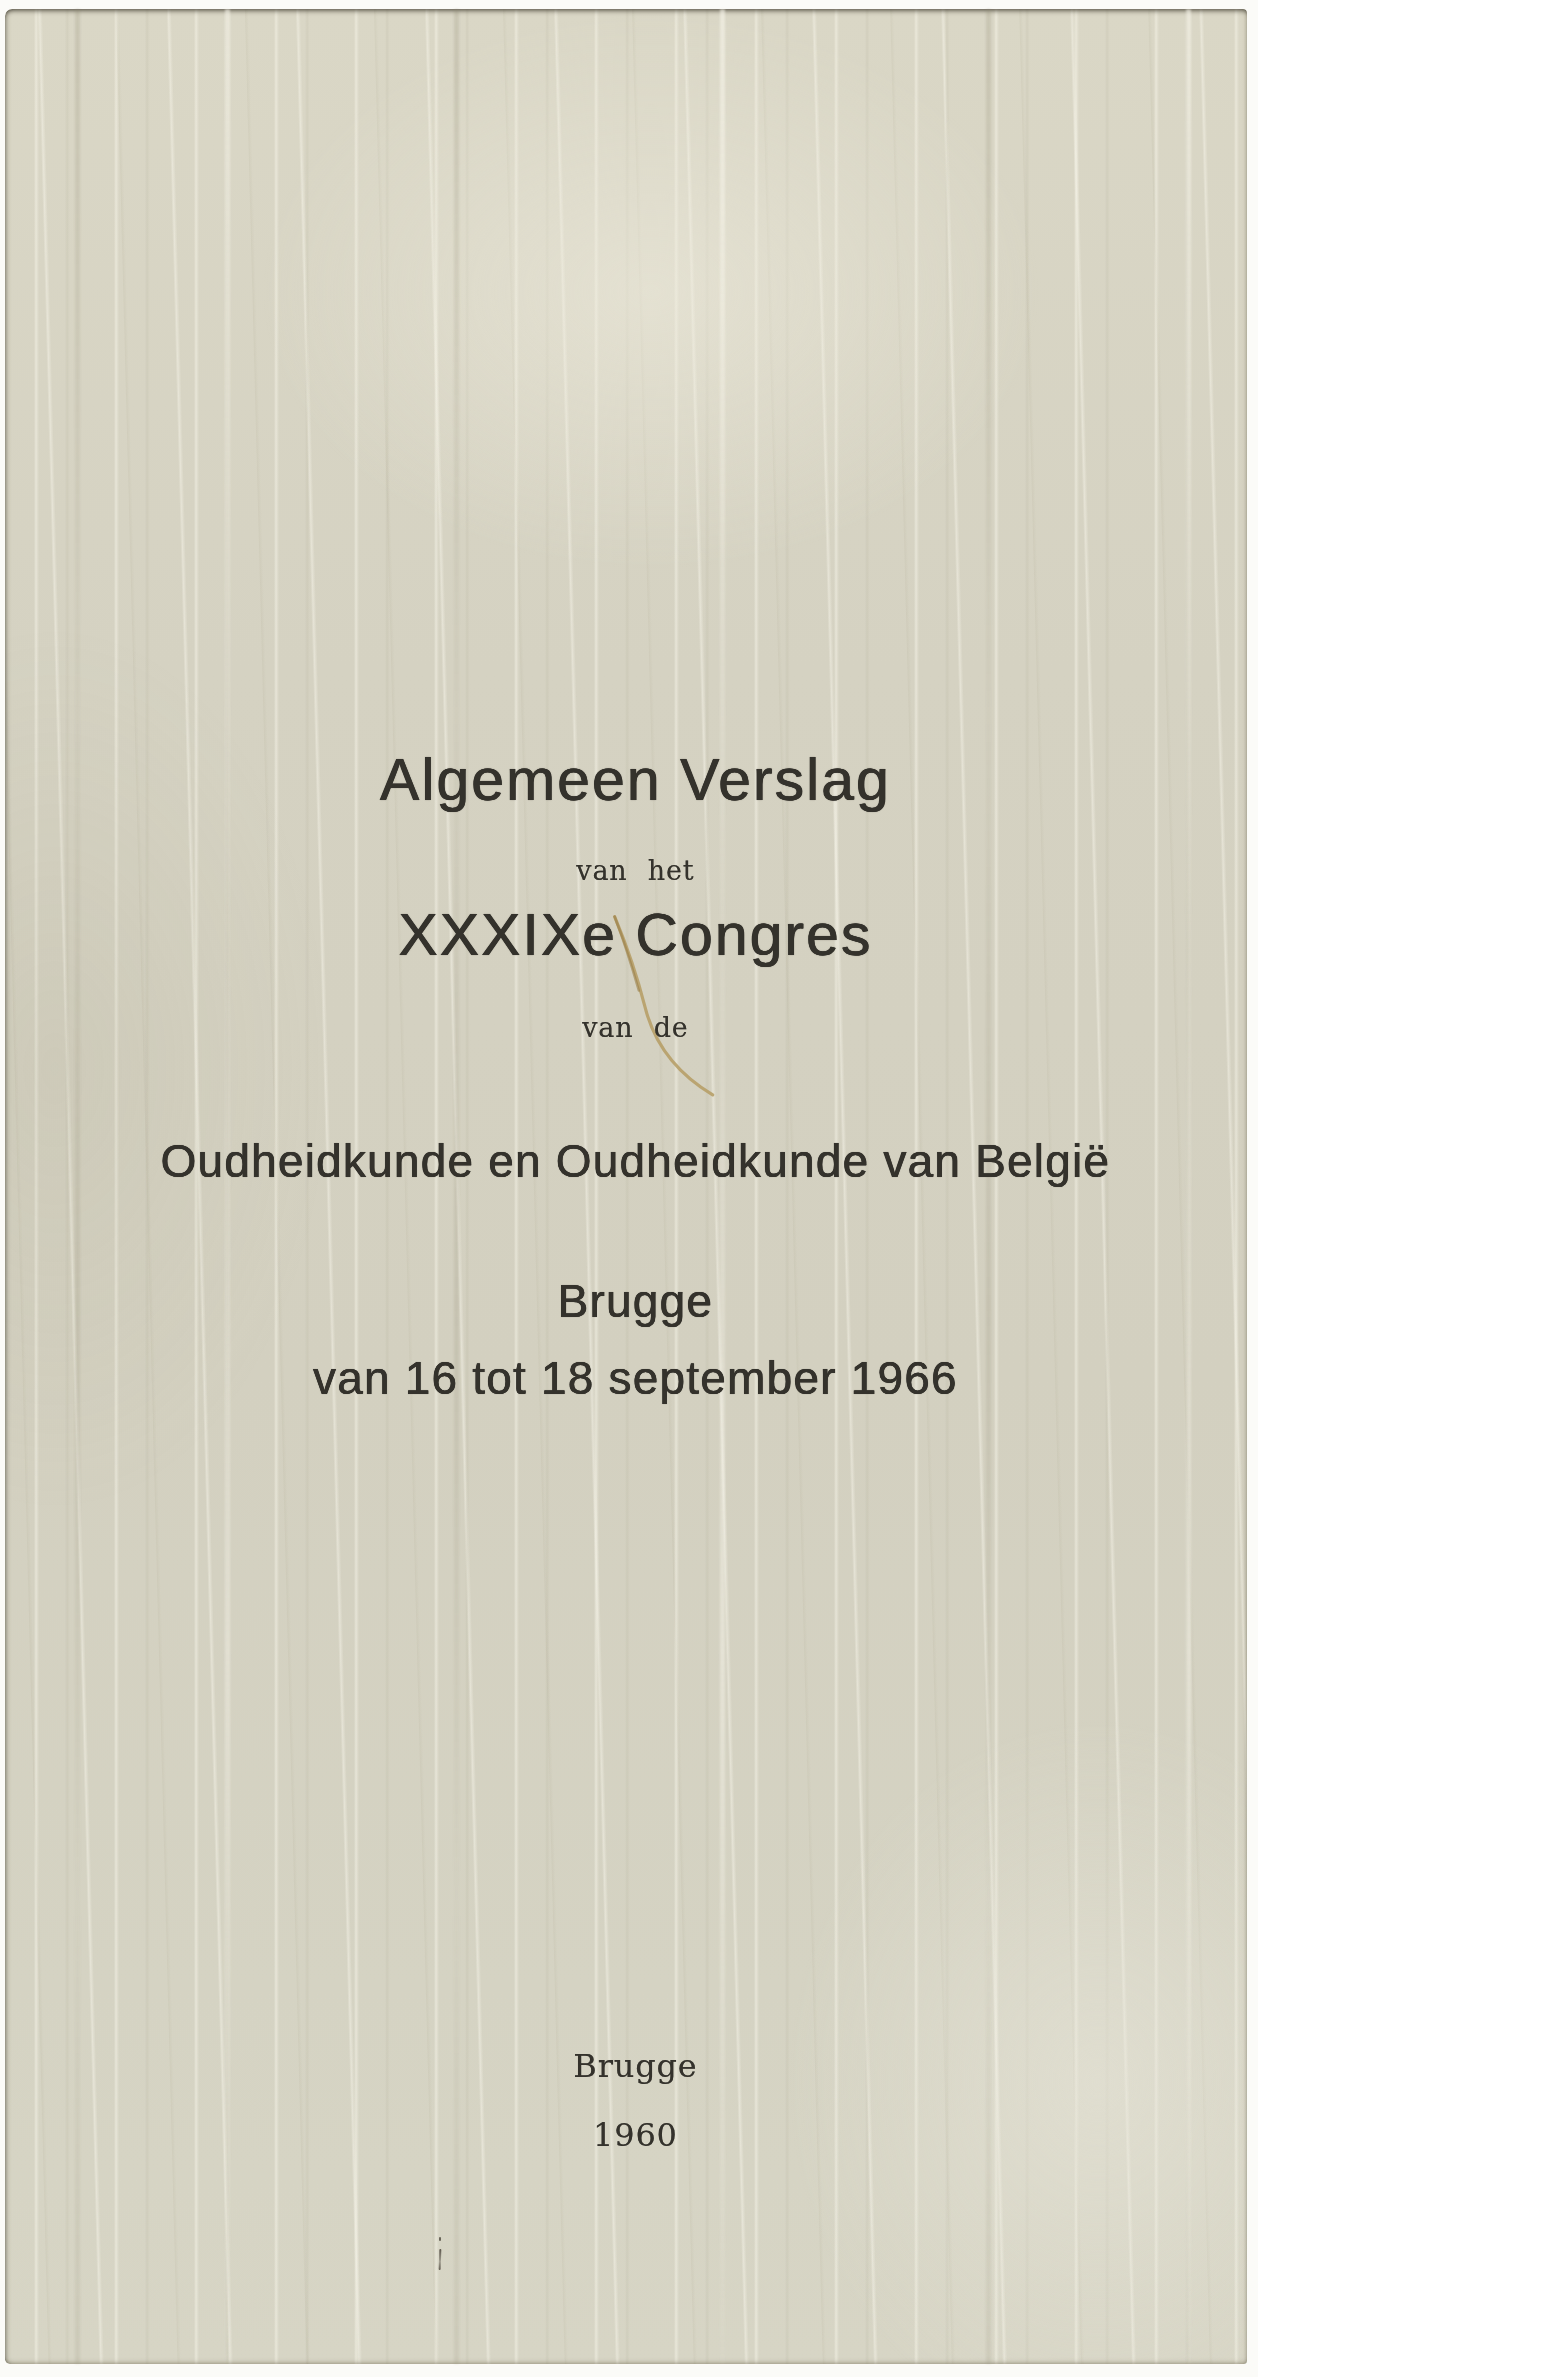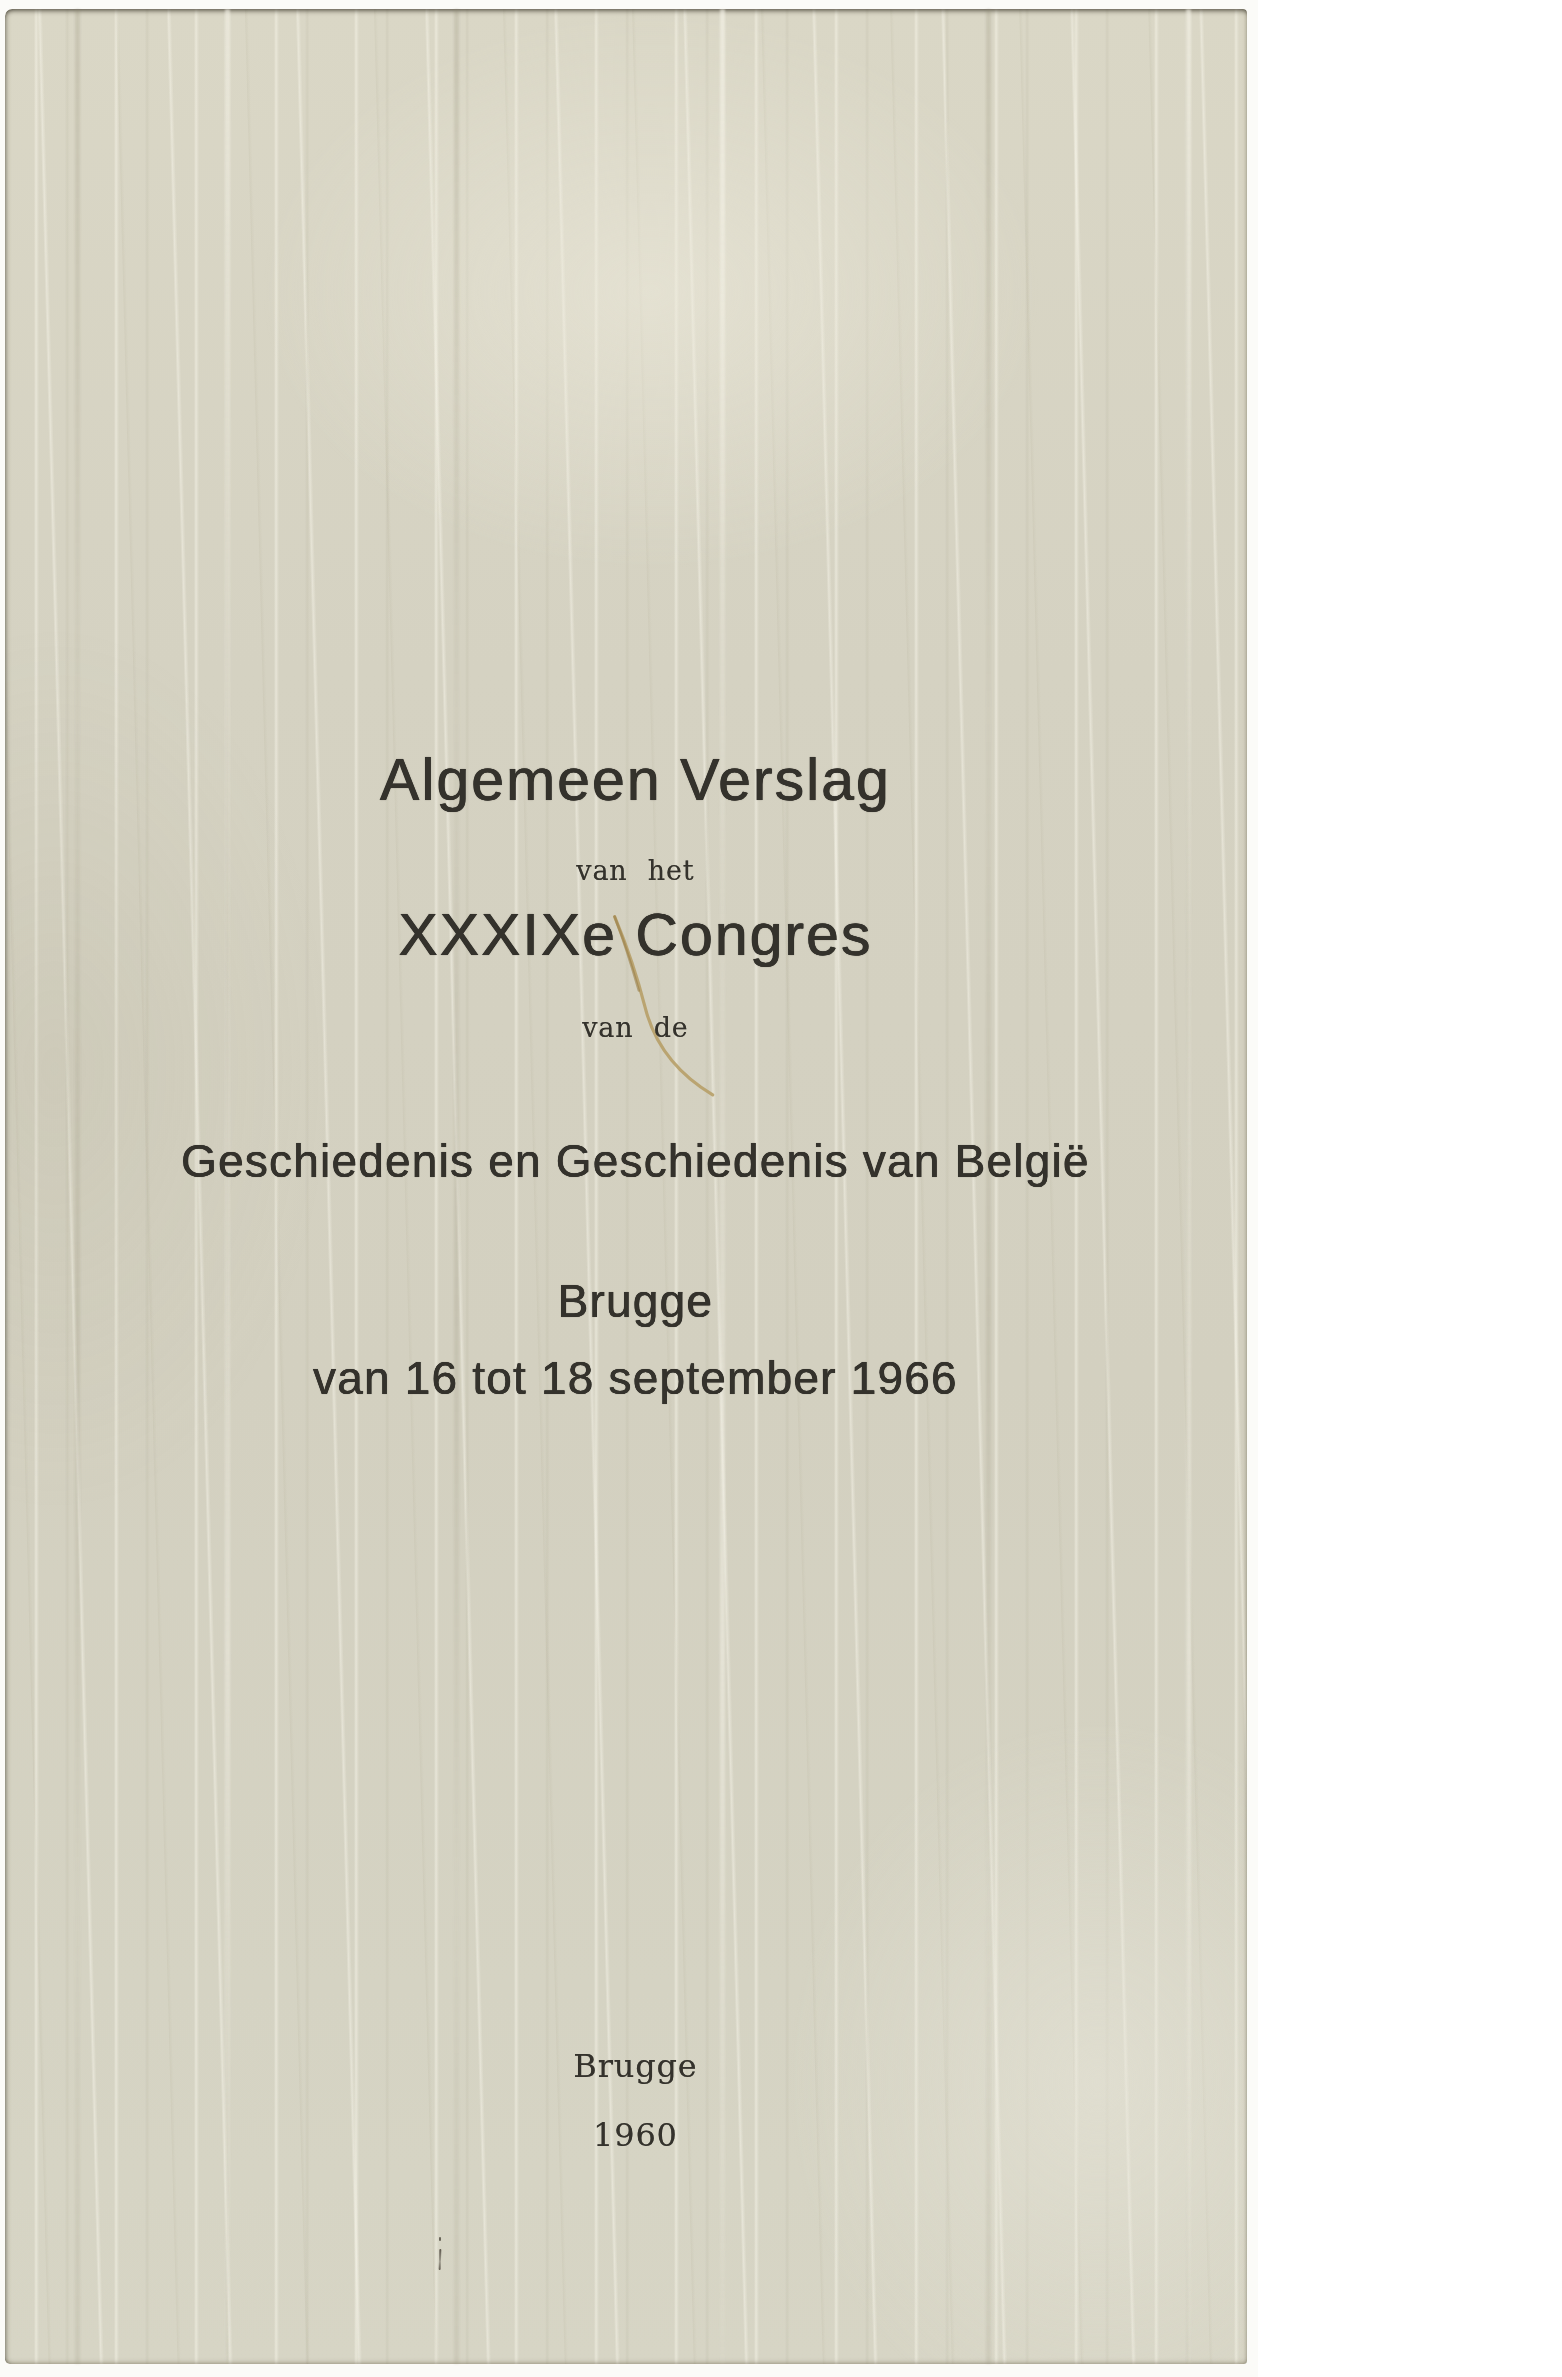--- a/index.html
+++ b/index.html
@@ -180,21 +180,21 @@
     <svg class="stain-svg" viewBox="0 0 1952 2973">
       <path d="M 958 1062 C 978 1110, 994 1158, 1006 1205 C 1022 1268, 1062 1312, 1112 1342" fill="none" stroke="#b59c63" stroke-width="5" stroke-linecap="round" opacity="0.85"></path>
       <path d="M 958 1062 C 972 1098, 984 1136, 996 1178" fill="none" stroke="#9a7f47" stroke-width="4" stroke-linecap="round" opacity="0.6"></path>
     </svg>
 
     <div class="text-layer">
       <div class="line t-sans-xl pos-title1">Algemeen Verslag</div>
       <div class="line t-serif-sm pos-vanhet">van het</div>
       <div class="line t-sans-xl pos-title2">XXXIXe Congres</div>
       <div class="line t-serif-sm pos-vande">van de</div>
-      <div class="line t-sans-lg pos-gesch">Geschiedenis en Geschiedenis van België</div>
+      <div class="line t-sans-lg pos-gesch">Oudheidkunde en Oudheidkunde van België</div>
       <div class="line t-sans-lg pos-brugge">Brugge</div>
       <div class="line t-sans-lg pos-date">van 16 tot 18 september 1966</div>
 
       <div class="line t-serif-md pos-imprint-place">Brugge</div>
       <div class="line t-serif-md pos-imprint-year">1960</div>
     </div>
 
     <div class="ink-speck">
       <div class="dot"></div>
       <div class="dash"></div>

